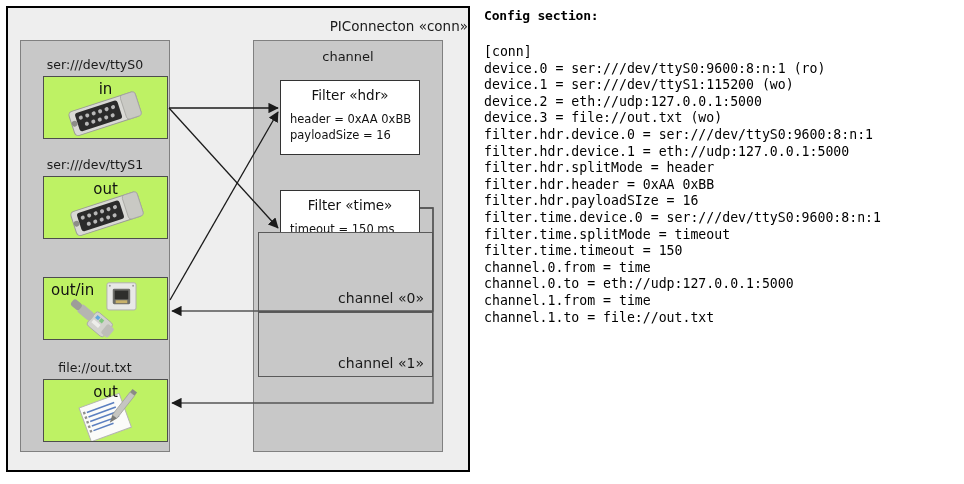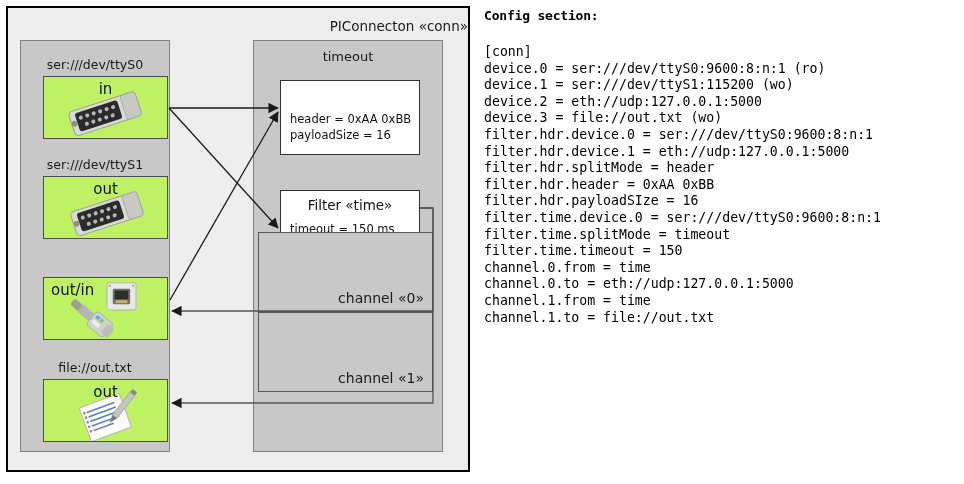--- a/index.html
+++ b/index.html
@@ -96,21 +96,21 @@
 
 <div id="root">
 
   <div class="outer-frame">
     <div class="outer-title">PIConnecton «conn»</div>
   </div>
 
   <div class="group" id="devices-group"></div>
 
   <div class="group" id="filters-group">
-    <div class="group-title">timeout</div>
+    <div class="group-title">channel</div>
   </div>
 
   <div class="dev-label" style="left:20px;top:57px;width:150px;">ser:///dev/ttyS0</div>
   <div class="dev-box" style="left:43px;top:76px;width:125px;height:63px;">
     <svg class="dev-icon" viewBox="0 0 125 63">
       <g transform="translate(62,38) rotate(-18)">
         <rect x="-36" y="-13" width="72" height="26" rx="4" fill="#d9d9d5" stroke="#9a9a96" stroke-width="1"></rect>
         <rect x="-30" y="-10" width="46" height="20" rx="3" fill="#2b2b2b"></rect>
         <g fill="#b8b8b8">
           <circle cx="-25" cy="-4" r="2.1"></circle>
@@ -202,33 +202,34 @@
       <g transform="translate(78,30) rotate(38)">
         <rect x="-3" y="-20" width="6" height="30" fill="#c5c5c1" stroke="#a0a09c" stroke-width="0.8"></rect>
         <polygon points="-3,10 3,10 0,18" fill="#7a7a76"></polygon>
         <rect x="-3" y="-24" width="6" height="4" fill="#8a8a86"></rect>
       </g>
     </svg>
     <div class="dev-dir">out</div>
   </div>
 
   <div class="filter-box" style="left:280px;top:80px;width:140px;height:75px;">
+    <div class="filter-title">Filter «hdr»</div>
     <div class="filter-props" style="white-space:pre-line;">header = 0xAA 0xBB
 payloadSize = 16</div>
   </div>
 
   <div class="filter-box" style="left:280px;top:190px;width:140px;height:75px;">
     <div class="filter-title">Filter «time»</div>
     <div class="filter-props" style="white-space:pre-line;">timeout = 150 ms</div>
   </div>
 
   <div class="channel-box" style="left:258px;top:232px;width:175px;height:80px;">
     <div class="channel-label">channel «0»</div>
   </div>
-  <div class="channel-box" style="left:258px;top:312px;width:175px;height:80px;">
+  <div class="channel-box" style="left:258px;top:312px;width:175px;height:65px;">
     <div class="channel-label">channel «1»</div>
   </div>
 
   <svg id="wires">
     <defs>
       <marker id="ah" viewBox="0 0 10 10" refX="9.2" refY="5" markerWidth="8" markerHeight="8" orient="auto-start-reverse">
         <path d="M 0 0 L 10 5 L 0 10 z" fill="#1a1a1a"></path>
       </marker>
     </defs>
     <g fill="none" stroke="#1a1a1a" stroke-width="1.3">

